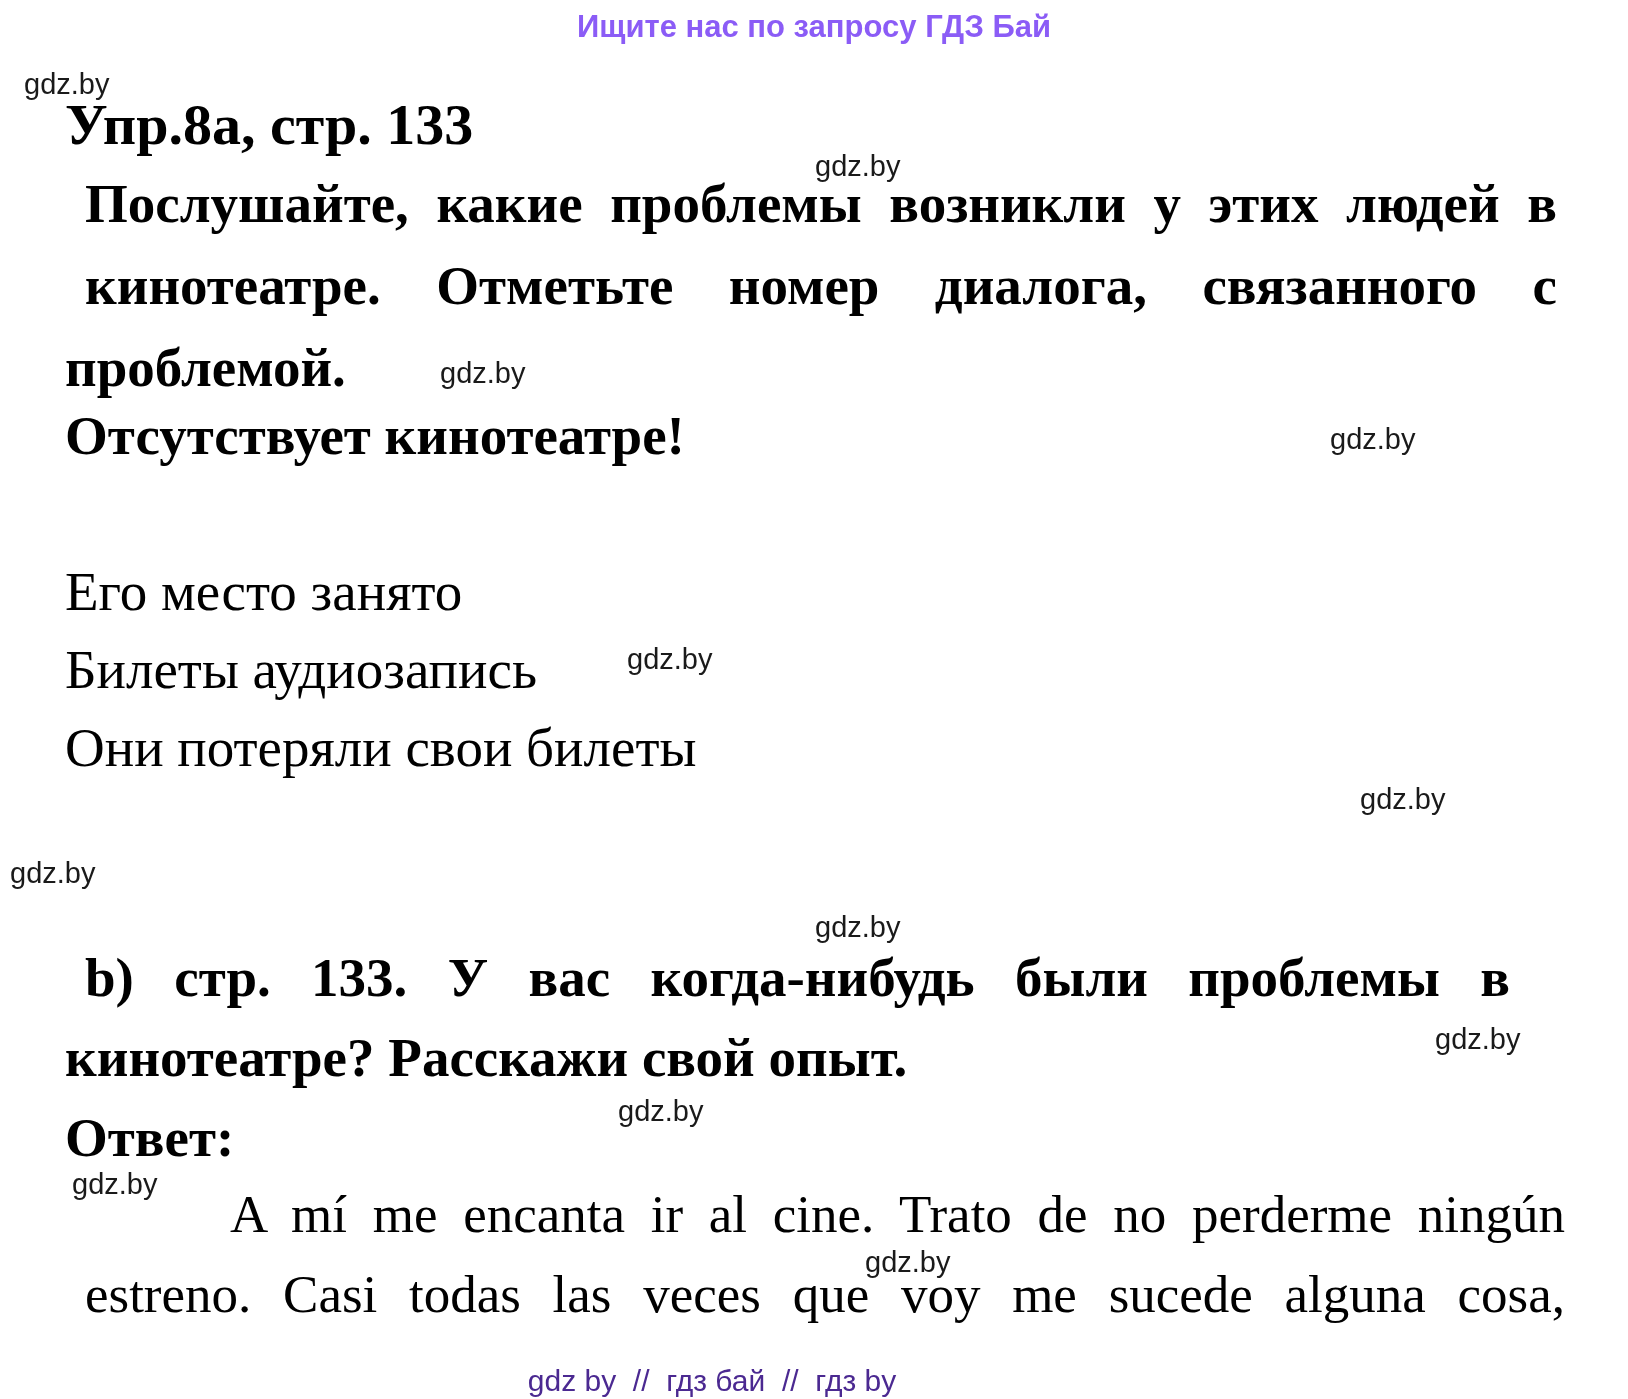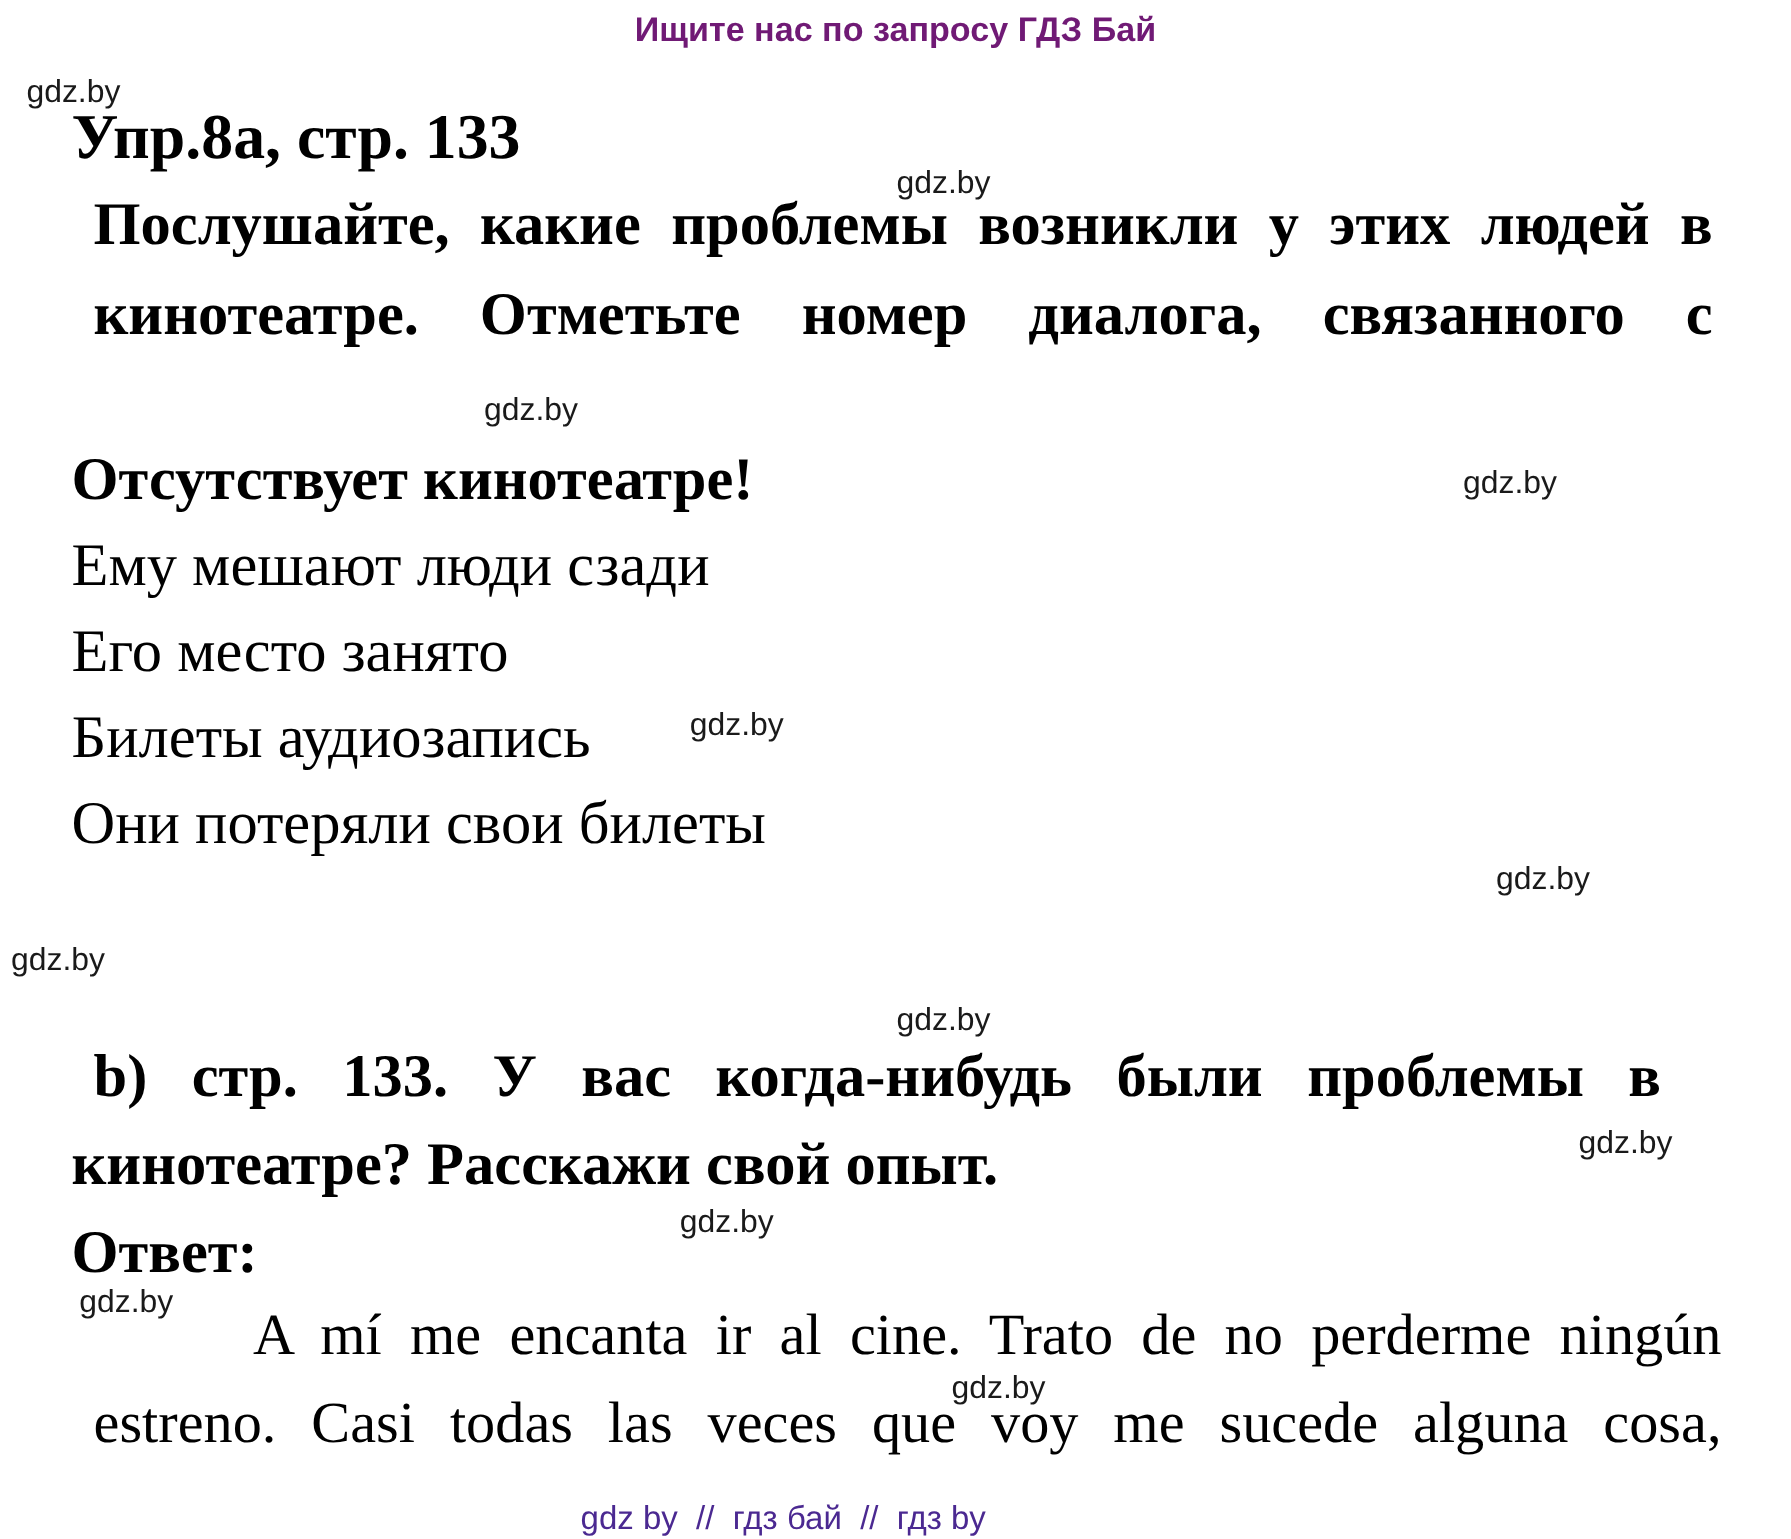--- a/index.html
+++ b/index.html
@@ -51,43 +51,43 @@
     font-family: "Liberation Sans", "DejaVu Sans", sans-serif;
     font-size: 30px;
     white-space: pre;
   }
 </style>
 </head>
 <body>
 
 <div class="page">
 
-  <div class="banner" style="color: #701a75;">Ищите нас по запросу ГДЗ Бай</div>
+  <div class="banner" style="color: #8b5cf6;">Ищите нас по запросу ГДЗ Бай</div>
 
   <div class="wm" style="left:24px;   top:70px;">gdz.by</div>
   <div class="wm" style="left:815px;  top:152px;">gdz.by</div>
   <div class="wm" style="left:440px;  top:359px;">gdz.by</div>
   <div class="wm" style="left:1330px; top:425px;">gdz.by</div>
   <div class="wm" style="left:627px;  top:645px;">gdz.by</div>
   <div class="wm" style="left:1360px; top:785px;">gdz.by</div>
   <div class="wm" style="left:10px;   top:859px;">gdz.by</div>
   <div class="wm" style="left:815px;  top:913px;">gdz.by</div>
   <div class="wm" style="left:1435px; top:1025px;">gdz.by</div>
   <div class="wm" style="left:618px;  top:1097px;">gdz.by</div>
   <div class="wm" style="left:72px;   top:1170px;">gdz.by</div>
   <div class="wm" style="left:865px;  top:1248px;">gdz.by</div>
 
   <div class="tline bold title" style="left:65px; top:96px;">Упр.8а, стр. 133</div>
 
   <div class="tline bold just" style="left:65px; top:176px; width:1472px;">Послушайте, какие проблемы возникли у этих людей в</div>
   <div class="tline bold just" style="left:65px; top:258px; width:1472px;">кинотеатре. Отметьте номер диалога, связанного с</div>
+  <div class="tline bold" style="left:65px; top:340px;">проблемой.</div>
 
   <div class="tline bold" style="left:65px; top:408px;">Отсутствует кинотеатре!</div>
 
-  <div class="tline" style="left:65px; top:486px;">Ему мешают люди сзади</div>
   <div class="tline" style="left:65px; top:564px;">Его место занято</div>
   <div class="tline" style="left:65px; top:642px;">Билеты аудиозапись</div>
   <div class="tline" style="left:65px; top:720px;">Они потеряли свои билеты</div>
 
   <div class="tline bold just" style="left:65px; top:950px; width:1425px;">b) стр. 133. У вас когда-нибудь были проблемы в</div>
   <div class="tline bold" style="left:65px; top:1110px;">Ответ:</div>
 
   <div class="tline bold" style="left:65px; top:1030px;">кинотеатре? Расскажи свой опыт.</div>
 
   <div class="tline es just" style="left:210px; top:1188px; width:1335px;">A mí me encanta ir al cine. Trato de no perderme ningún</div>

